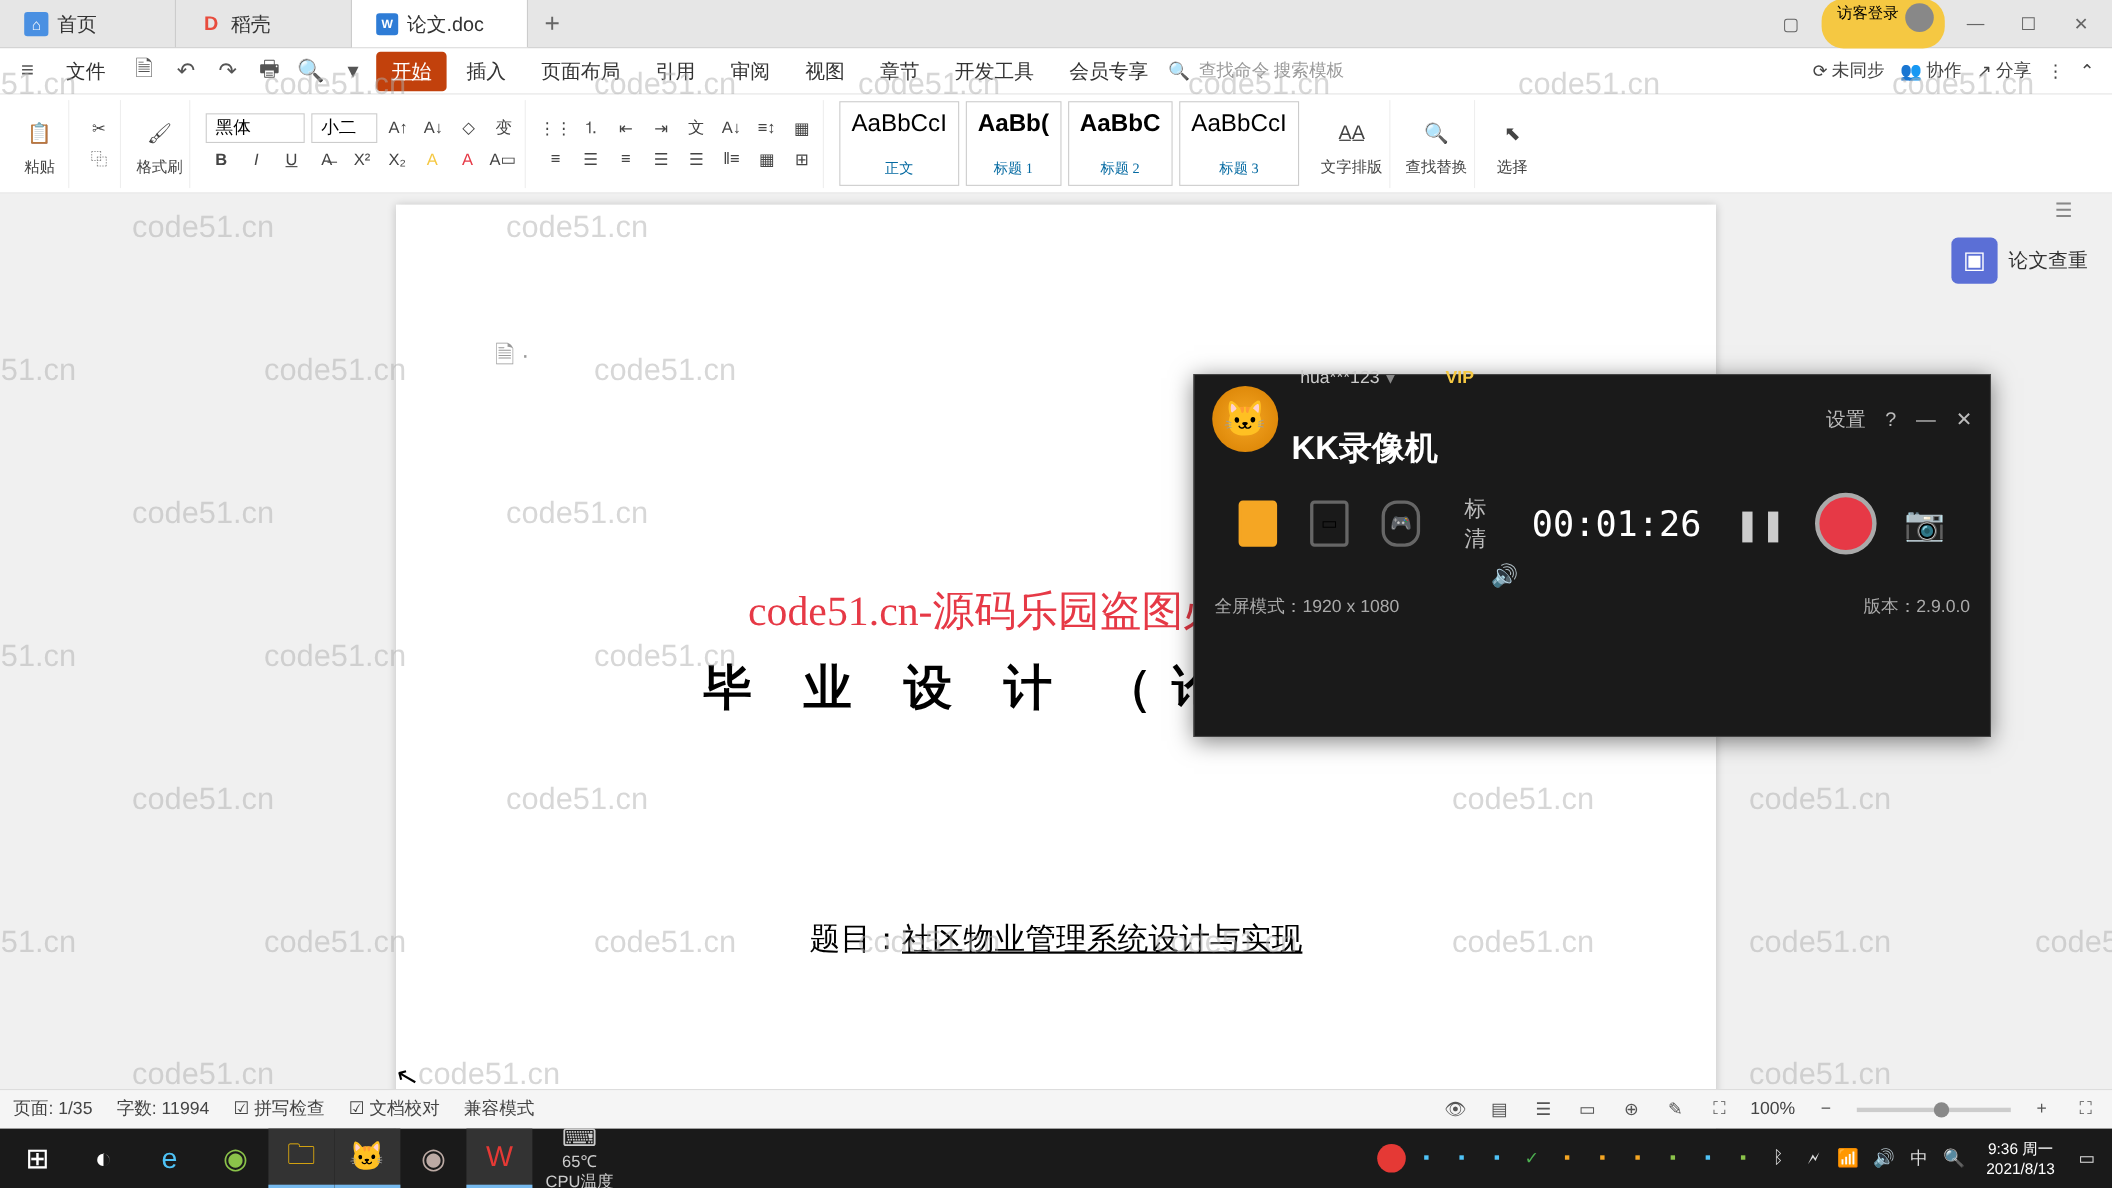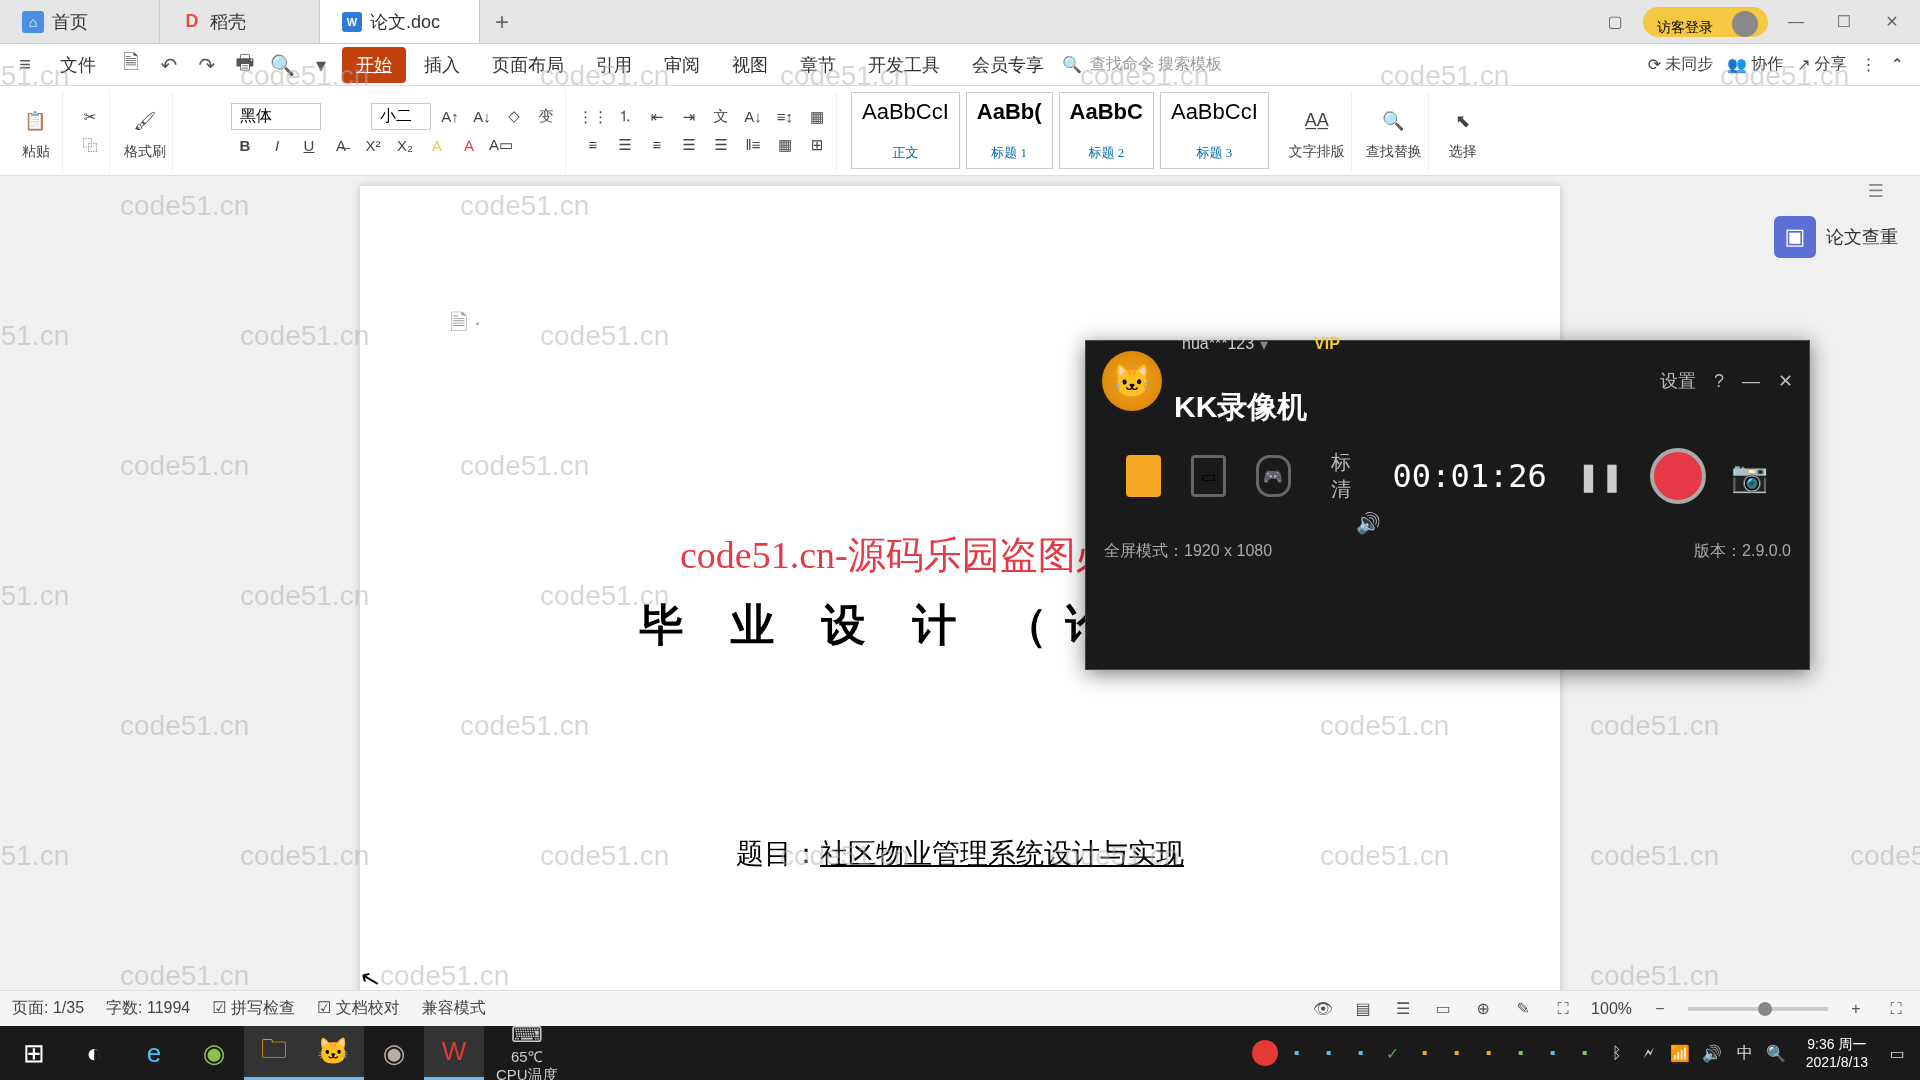--- a/index.html
+++ b/index.html
@@ -14,40 +14,40 @@
 .tabbar { height:44px; background:#E6E6E6; display:flex; align-items:stretch; border-bottom:1px solid #ccc; }
 .tab { display:flex; align-items:center; padding:0 22px; gap:8px; font-size:18px; color:#333; border-right:1px solid #ccc; min-width:160px; }
 .tab.active { background:#fff; }
 .tab-icon { width:20px; height:20px; display:inline-flex; align-items:center; justify-content:center; font-size:14px; }
 .home-icon { background:#4A90E2; color:#fff; border-radius:3px; width:22px; height:22px; }
 .doc-icon { background:#2E7CD6; color:#fff; border-radius:3px; font-size:11px; font-weight:bold; }
 .dk-icon { color:#E84C3D; font-weight:bold; font-size:18px; }
 .newtab { width:44px; display:flex; align-items:center; justify-content:center; font-size:24px; color:#666; }
 .tabbar-right { margin-left:auto; display:flex; align-items:center; gap:8px; padding-right:8px; }
 .win-btn { width:40px; height:40px; display:flex; align-items:center; justify-content:center; color:#666; font-size:16px; }
-.login-btn { background:#F5C842; border-radius:20px; padding:4px 10px 0 14px; display:flex; align-items:flex-end; gap:19px; font-size:14px; }
+.login-btn { background:#F5C842; border-radius:20px; padding:4px 10px 15px 14px; display:flex; align-items:flex-start; gap:6px; font-size:14px; }
 .avatar { width:26px; height:26px; border-radius:50%; background:#888; }
 
 
 .menubar { height:42px; display:flex; align-items:center; gap:4px; padding:0 8px; border-bottom:1px solid #ddd; background:#fff; }
 .menu-icon { width:34px; height:34px; display:flex; align-items:center; justify-content:center; color:#555; font-size:20px; }
 .menu-item { padding:6px 14px; font-size:18px; color:#333; }
 .menu-item.active { background:#c2410c; color:#fff; border-radius:4px;text-decoration:underline; }
 .menubar-right { margin-left:auto; display:flex; align-items:center; gap:14px; padding-right:8px; }
 .mb-btn { display:flex; align-items:center; gap:4px; font-size:16px; color:#444; }
 .search-box { display:flex; align-items:center; gap:8px; color:#999; font-size:16px; }
 
 
 .ribbon { height:90px; background:#fff; border-bottom:1px solid #ddd; display:flex; align-items:center; padding:0 10px; gap:8px; }
 .rg { display:flex; flex-direction:column; align-items:center; gap:2px; padding:0 6px; border-right:1px solid #eee; height:80px; justify-content:center; }
 .rg-h { display:flex; gap:6px; }
 .ri { width:30px; height:30px; display:flex; align-items:center; justify-content:center; color:#444; font-size:18px; border:1px solid transparent; }
 .ri.sm { width:26px; height:26px; font-size:15px; }
 .rlabel { font-size:14px; color:#444; }
-.font-sel { border:1px solid #ccc; padding:2px 18px 2px 8px; font-size:16px; min-width:90px;margin-left:44px; }
+.font-sel { border:1px solid #ccc; padding:2px 18px 2px 8px; font-size:16px; min-width:90px; }
 .style-box { border:1px solid #ccc; padding:6px 10px; font-family:"Times New Roman"; font-size:22px; display:flex; flex-direction:column; align-items:center; min-width:86px; }
 .style-box .sl { font-size:13px; font-family:"Microsoft YaHei"; color:#0369a1; margin-top:19px; }
 
 
 .doc-area { position:absolute; top:176px; left:0; right:0; bottom:44px; background:#F0F0F0; overflow:hidden; }
 .page { position:absolute; left:360px; top:10px; width:1200px; height:1500px; background:#fff; box-shadow:0 0 8px rgba(0,0,0,0.2); }
 .page-content { padding:60px 100px; }
 .break-icon { position:absolute; left:90px; top:120px; color:#999; font-size:22px; }
 .doc-title { text-align:center; font-size:44px; font-family:"SimSun"; letter-spacing:18px; margin-top:350px; font-weight:bold; }
 .doc-topic { text-align:center; font-size:28px; font-family:"SimSun"; margin-top:180px; }

